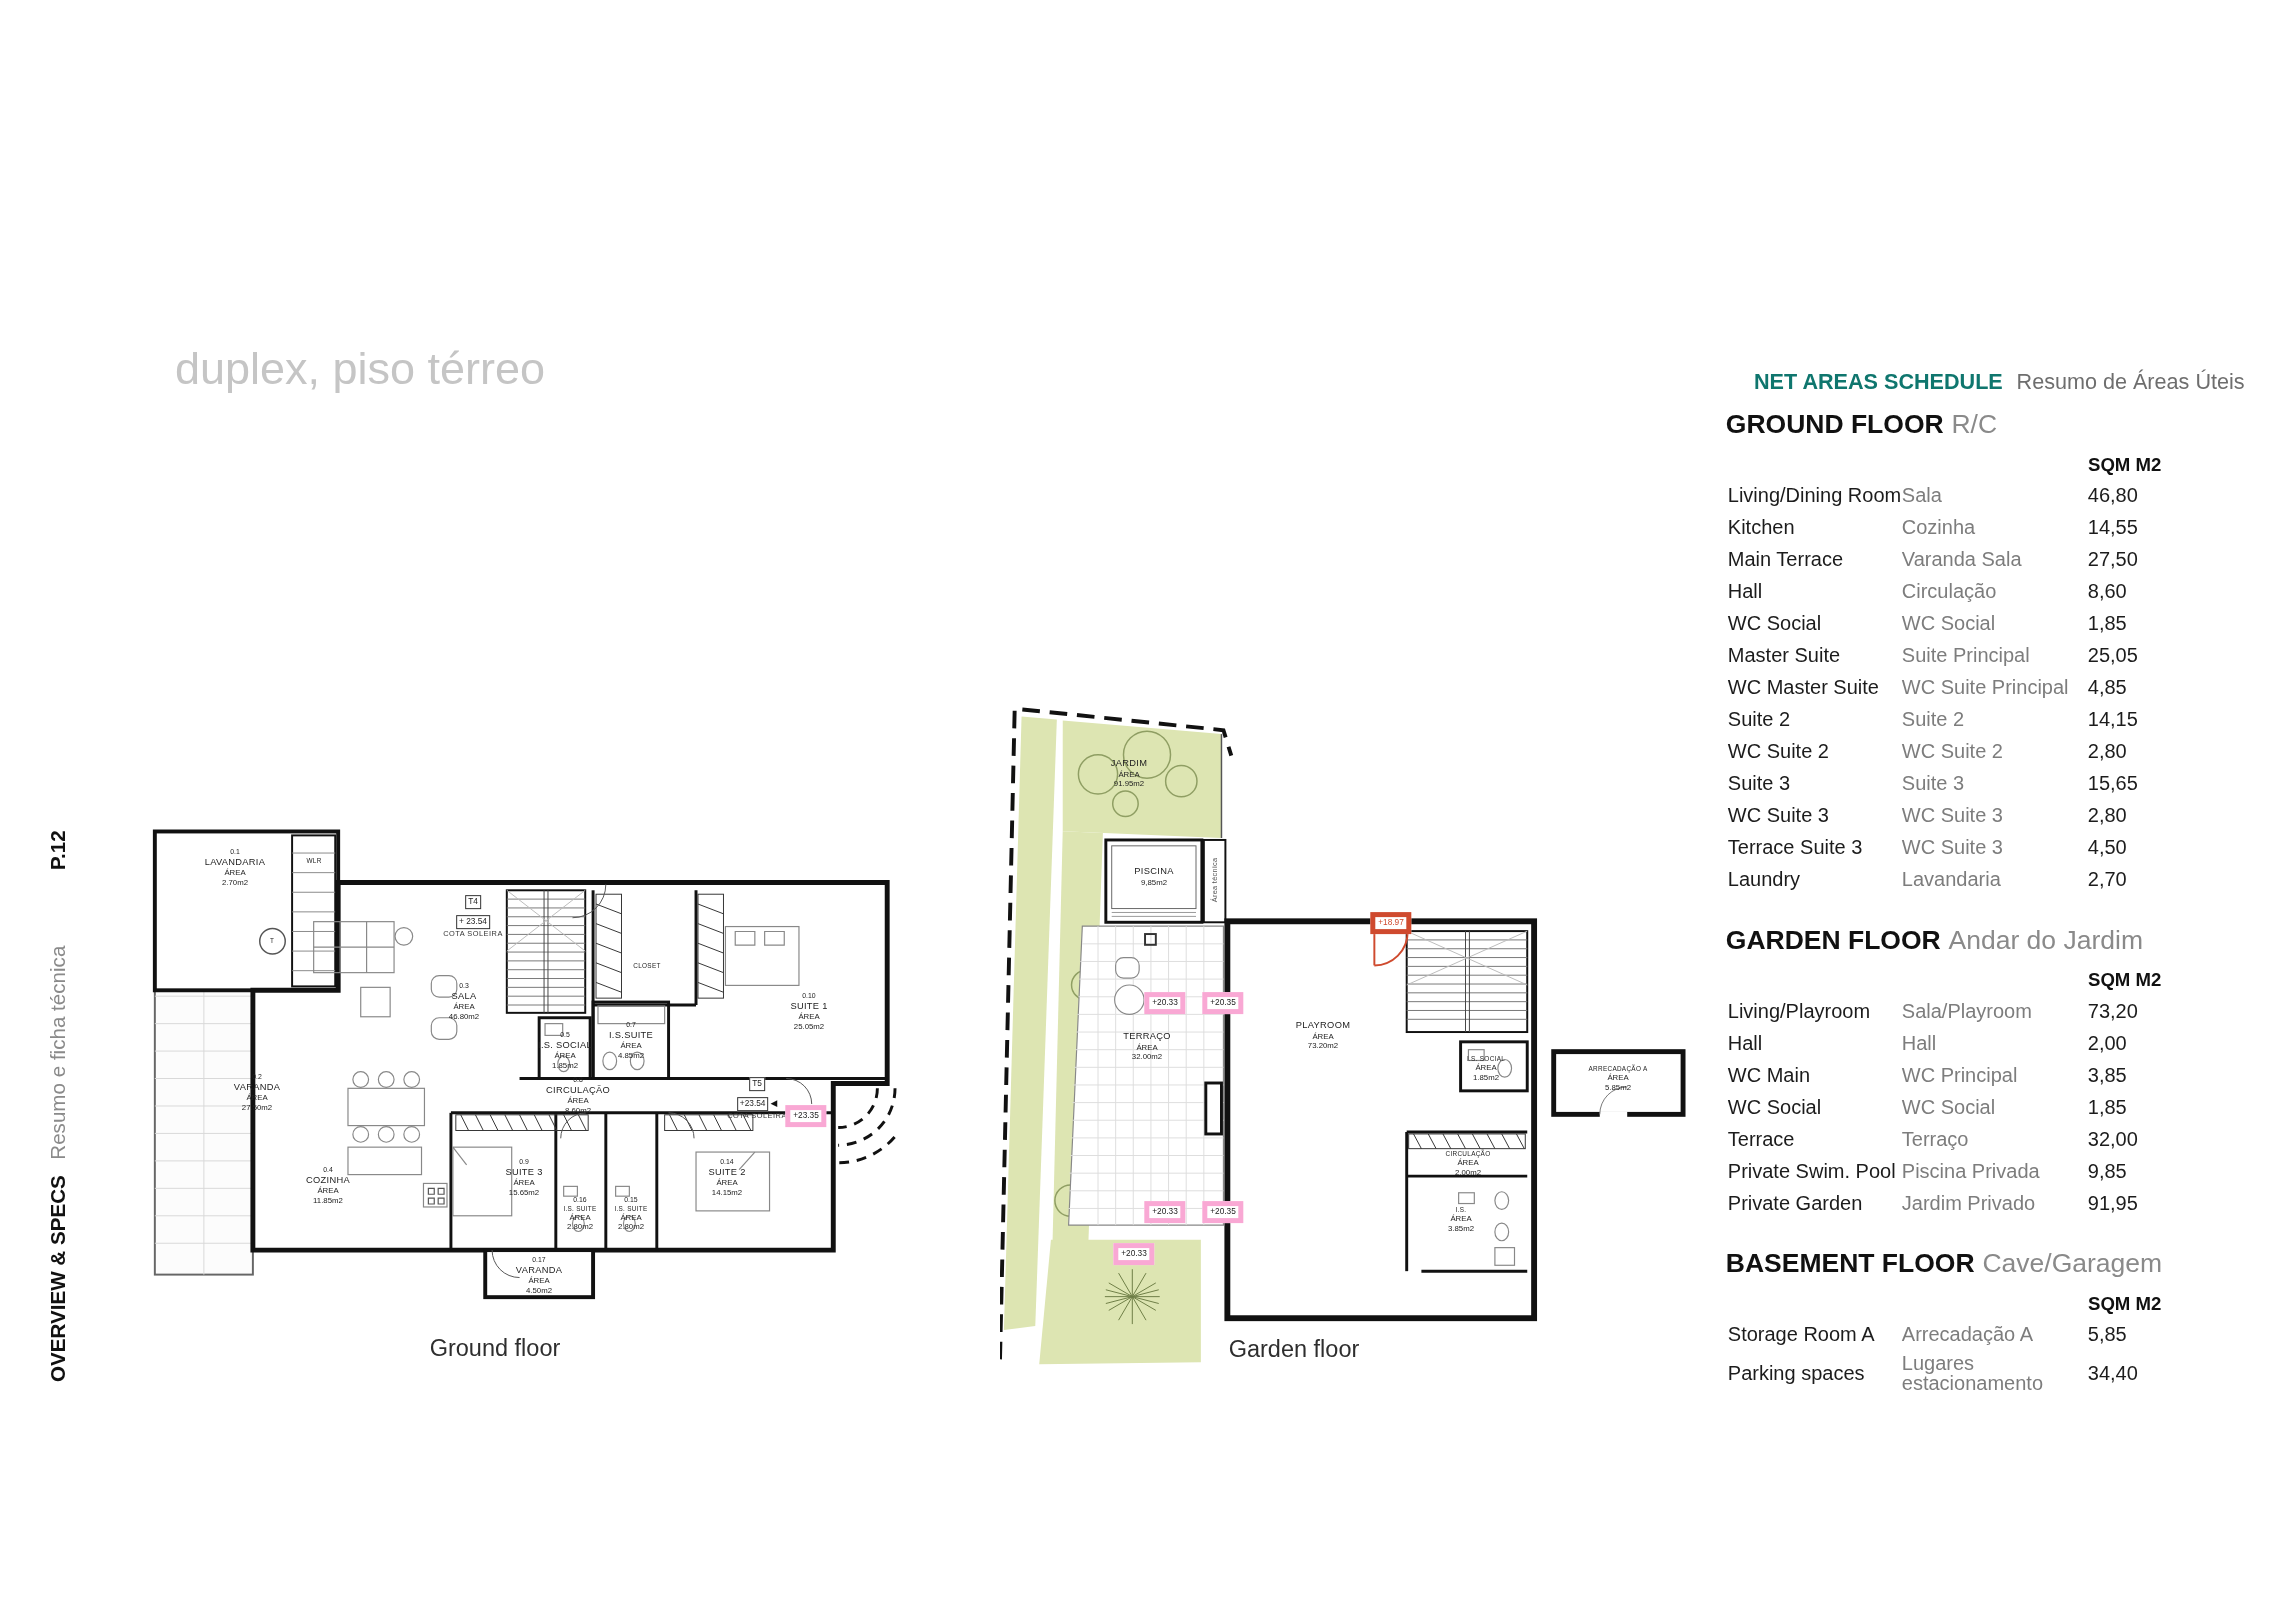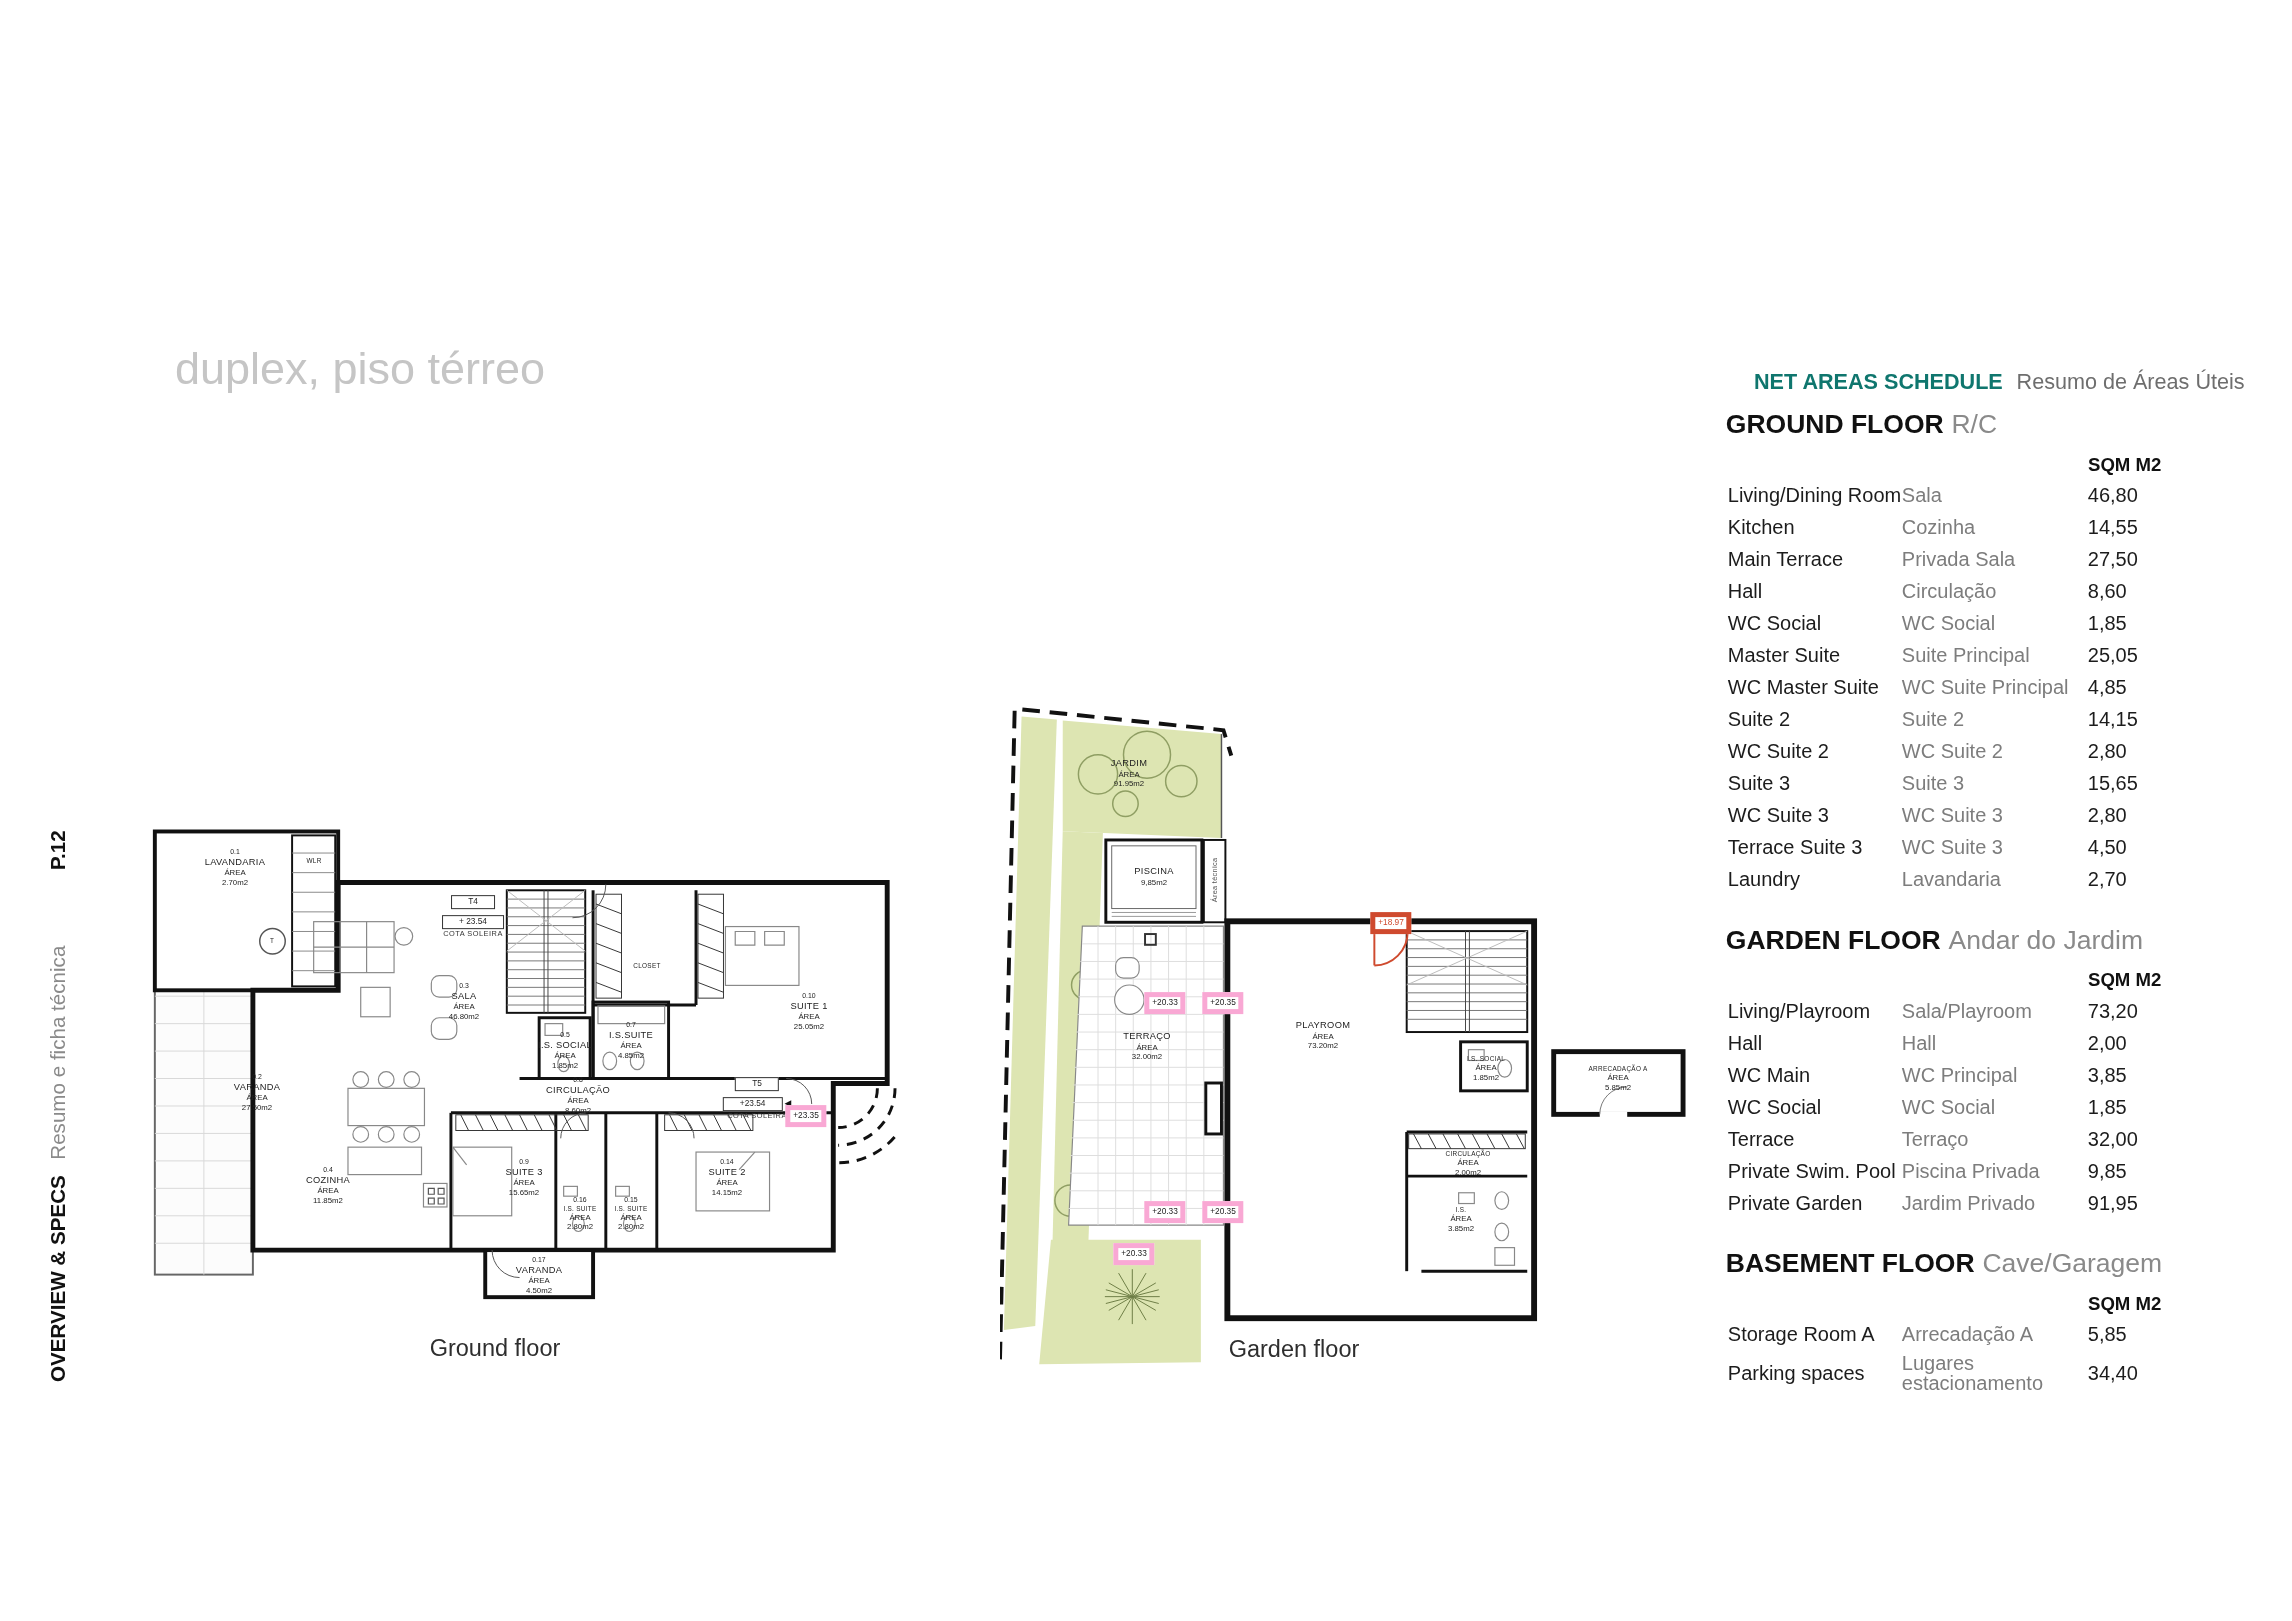--- a/index.html
+++ b/index.html
@@ -44,21 +44,21 @@
   .lbl .n{display:block;font-size:9.3px;letter-spacing:0.3px;}
   .lbl .a{display:block;font-size:7.8px;white-space:pre-line;}
   .lbl span:empty{display:none;}
   .lbl.tiny .n{font-size:6.4px;}
   .lbl.rot{transform:translate(-50%,-50%) rotate(-90deg);}
   .lbl.rot .n{font-size:7.4px;color:#555;}
   .mk{position:absolute;transform:translate(-50%,-50%);font-size:8.3px;color:#222;
       border:5px solid #f9a8d4;background:#fff;padding:0 2.9px;line-height:11.8px;white-space:nowrap;}
   .mk.red{color:#cf4a2e;border-color:#cf4a2e;}
   .cota{position:absolute;transform:translate(-50%,-50%);text-align:center;line-height:1.1;}
-  .cota .bx{display:inline-block;border:1px solid #333;background:#fff;font-size:8.3px;padding:0 16px;line-height:11.8px;margin-bottom:1px;}
+  .cota .bx{display:inline-block;border:1px solid #333;background:#fff;font-size:8.3px;padding:0 2px;line-height:11.8px;margin-bottom:1px;}
   .cota .cap{display:block;font-size:7.4px;color:#333;letter-spacing:0.5px;}
   .cota .ar{font-size:8.8px;color:#111;margin-left:2px;}
   .caption{position:absolute;width:216px;text-align:center;font-size:23.5px;color:#2e2e2e;}
 </style>
 </head>
 <body>
 
 <div class="page">
 
   <div class="vrot pagenum">P.12</div>
@@ -429,21 +429,21 @@
             <span class="c2">Sala</span>
             <span class="c3">46,80</span>
           </div>
         <div class="row">
             <span class="c1">Kitchen</span>
             <span class="c2">Cozinha</span>
             <span class="c3">14,55</span>
           </div>
         <div class="row">
             <span class="c1">Main Terrace</span>
-            <span class="c2">Privada Sala</span>
+            <span class="c2">Varanda Sala</span>
             <span class="c3">27,50</span>
           </div>
         <div class="row">
             <span class="c1">Hall</span>
             <span class="c2">Circulação</span>
             <span class="c3">8,60</span>
           </div>
         <div class="row">
             <span class="c1">WC Social</span>
             <span class="c2">WC Social</span>

